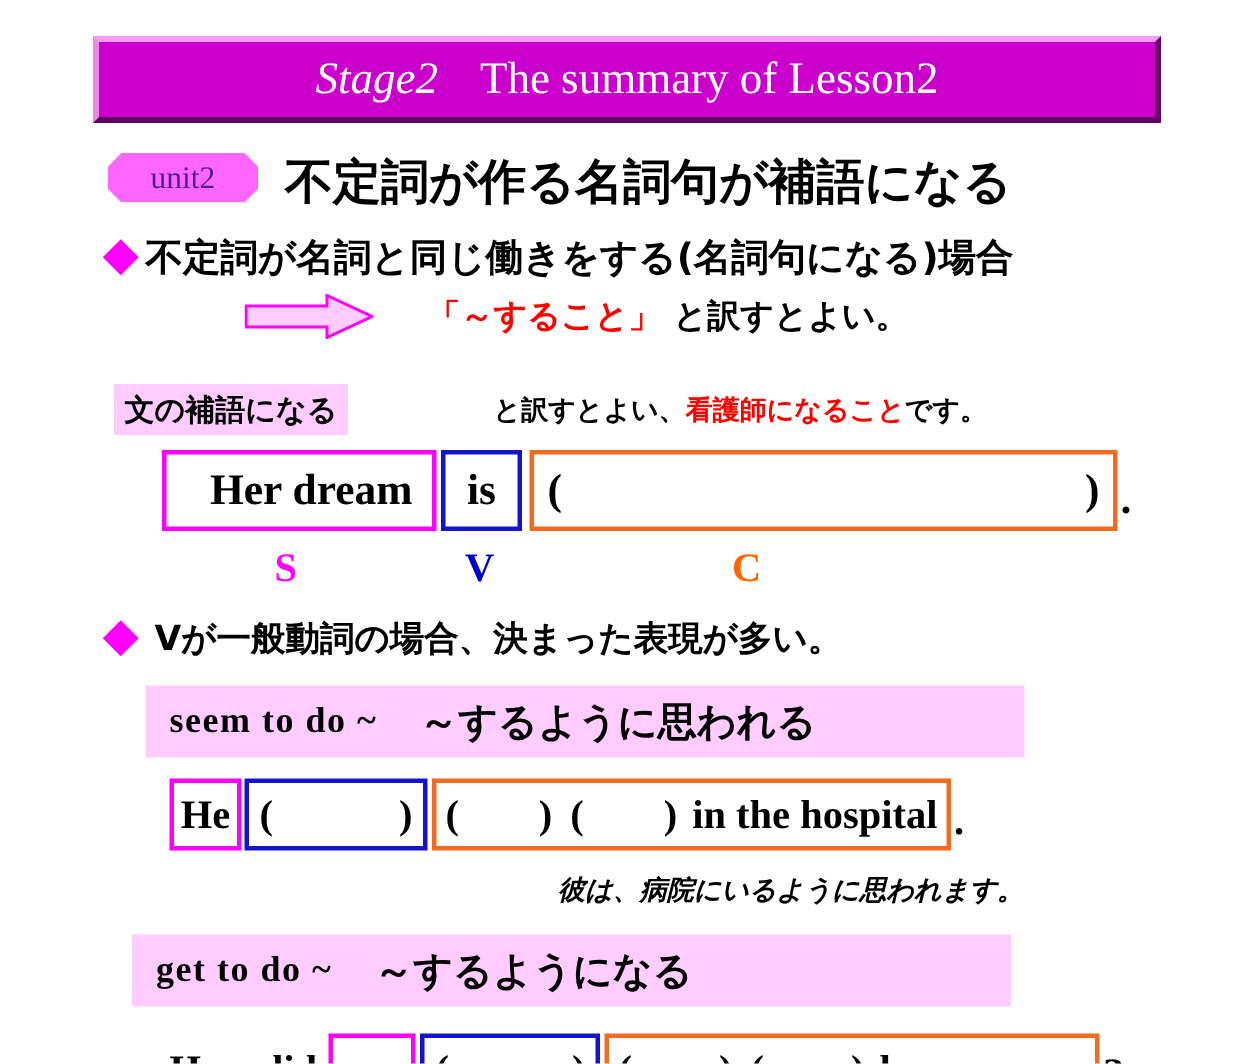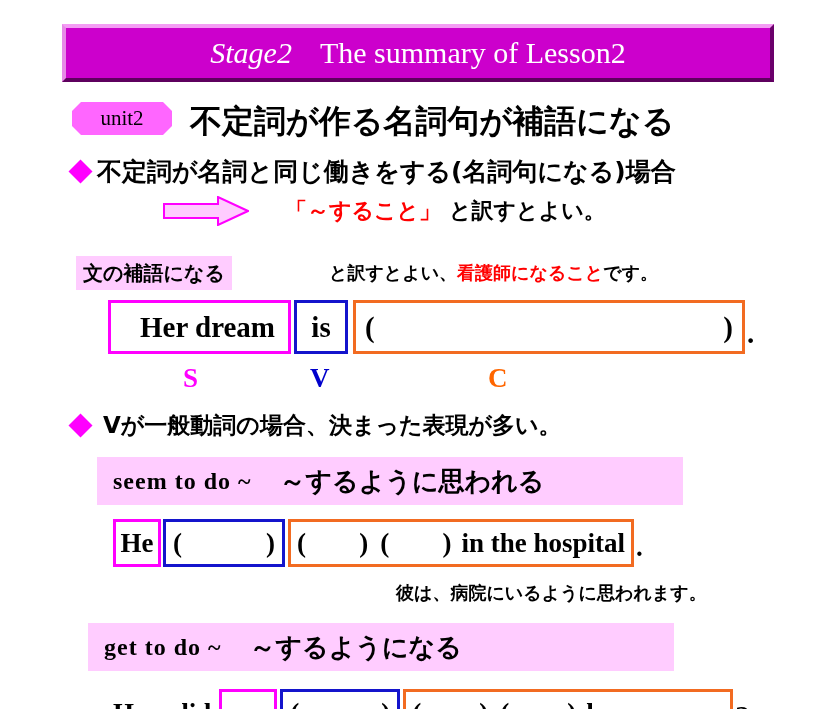--- a/index.html
+++ b/index.html
@@ -58,21 +58,21 @@
     top: 102px;
     width: 100px;
     height: 33px;
     background: #FF66FF;
     -webkit-clip-path: polygon(9px 0, calc(100% - 9px) 0, 100% 9px, 100% calc(100% - 9px), calc(100% - 9px) 100%, 9px 100%, 0 calc(100% - 9px), 0 9px);
     clip-path: polygon(9px 0, calc(100% - 9px) 0, 100% 9px, 100% calc(100% - 9px), calc(100% - 9px) 100%, 9px 100%, 0 calc(100% - 9px), 0 9px);
     display: flex;
     align-items: center;
     justify-content: center;
     font-size: 21px;
-    color: #000000;
+    color: #4c1d95;
   }
   .unit-heading {
     position: absolute;
     left: 190px;
     top: 100px;
     font-family: "DejaVu Sans", "Liberation Sans", sans-serif;
     font-weight: bold;
     font-size: 32px;
     color: #000000;
     white-space: nowrap;
@@ -161,21 +161,21 @@
 
   .jp-sentence {
     position: absolute;
     font-family: "DejaVu Sans", "Liberation Sans", sans-serif;
     font-weight: bold;
     font-size: 18px;
     color: #000000;
     white-space: nowrap;
   }
   .jp-1 { left: 329px; top: 261px; }
-  .jp-2 { left: 396px; top: 581px; }
+  .jp-2 { left: 372px; top: 581px; font-style: italic; }
   .red { color: #FF0000; }
 
   
   .sv-row {
     position: absolute;
     display: flex;
     align-items: stretch;
     white-space: nowrap;
   }
   .sv-box {

